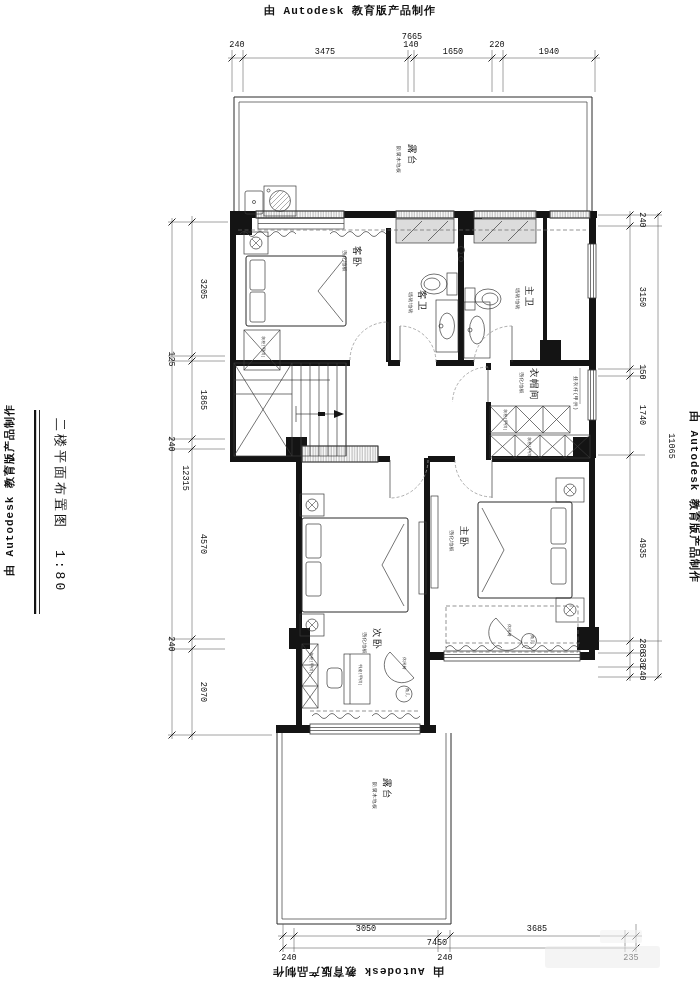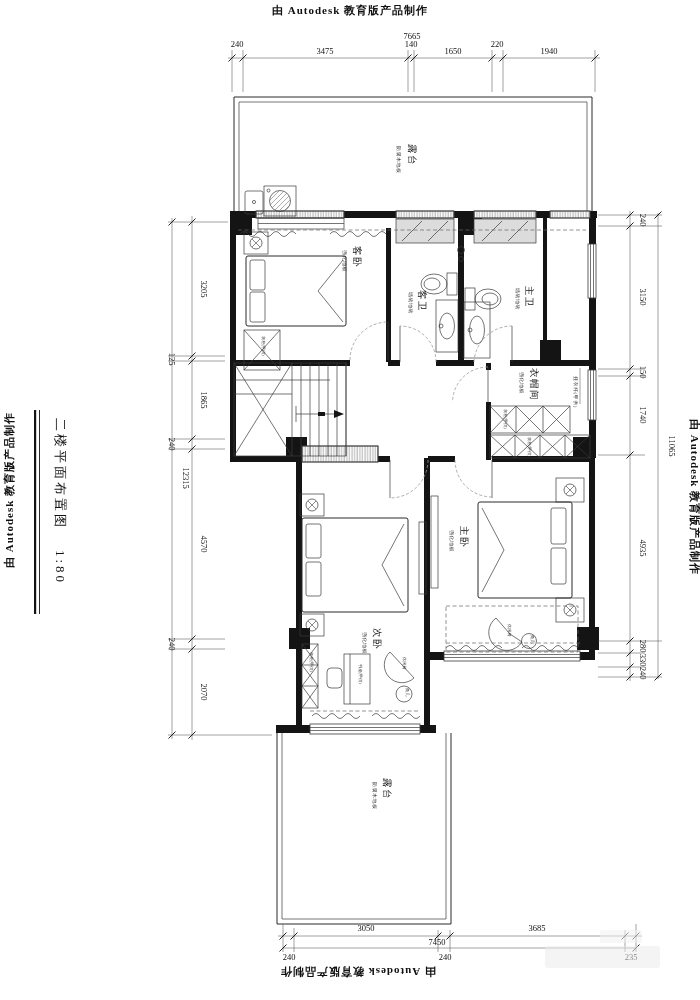--- a/index.html
+++ b/index.html
@@ -1,17 +1,17 @@
 <!DOCTYPE html>
 <html><head>
 <meta charset="utf-8">
 <style>
   html,body{margin:0;padding:0;background:#fff;}
   .sheet{position:relative;width:700px;height:1000px;background:#fff;overflow:hidden;
-         font-family:Liberation Serif, serif;}
+         font-family:Liberation Mono, monospace;}
   svg text{fill:#111;}
   .w{fill:#141414;stroke:none}
   .r{fill:none;stroke:#2a2a2a;stroke-width:1}
   .rt{fill:none;stroke:#3a3a3a;stroke-width:0.7}
   .gray{fill:#dcdcdc;stroke:#3a3a3a;stroke-width:0.7}
   .wh{fill:#fff;stroke:#3a3a3a;stroke-width:0.8}
   .dash{fill:none;stroke:#666;stroke-width:0.7;stroke-dasharray:4 2.5}
   .darc{fill:none;stroke:#999;stroke-width:0.8;stroke-dasharray:3 2}
   .dim{stroke:#555;stroke-width:0.55;fill:none}
   .dimx{stroke:#222;stroke-width:1;fill:none}

